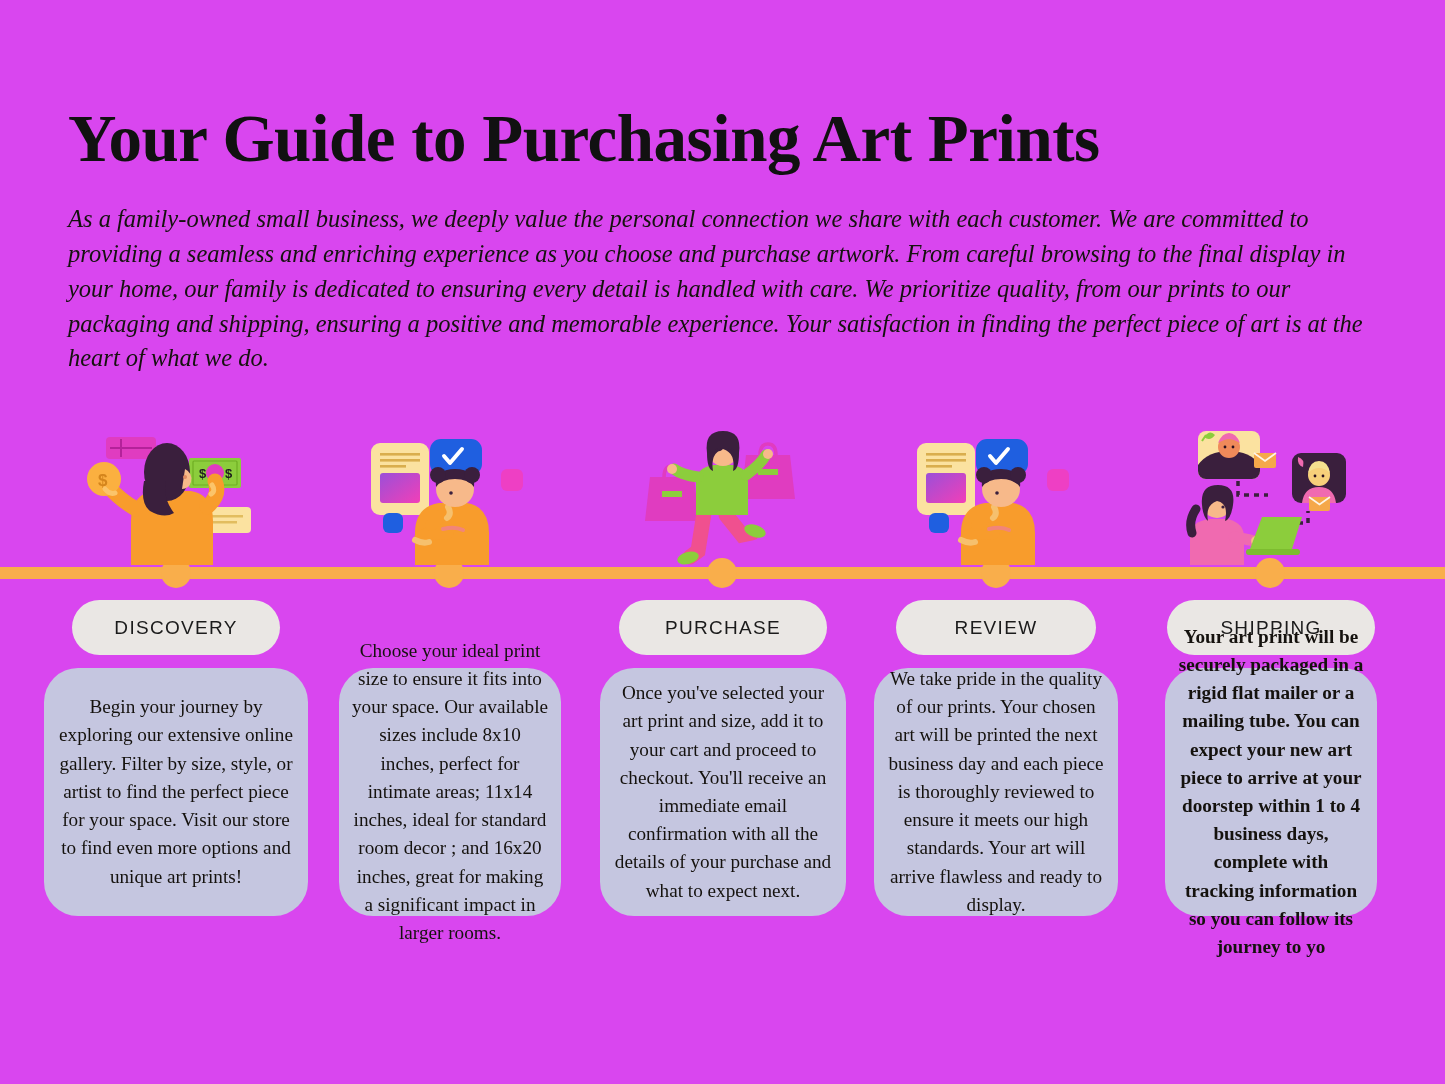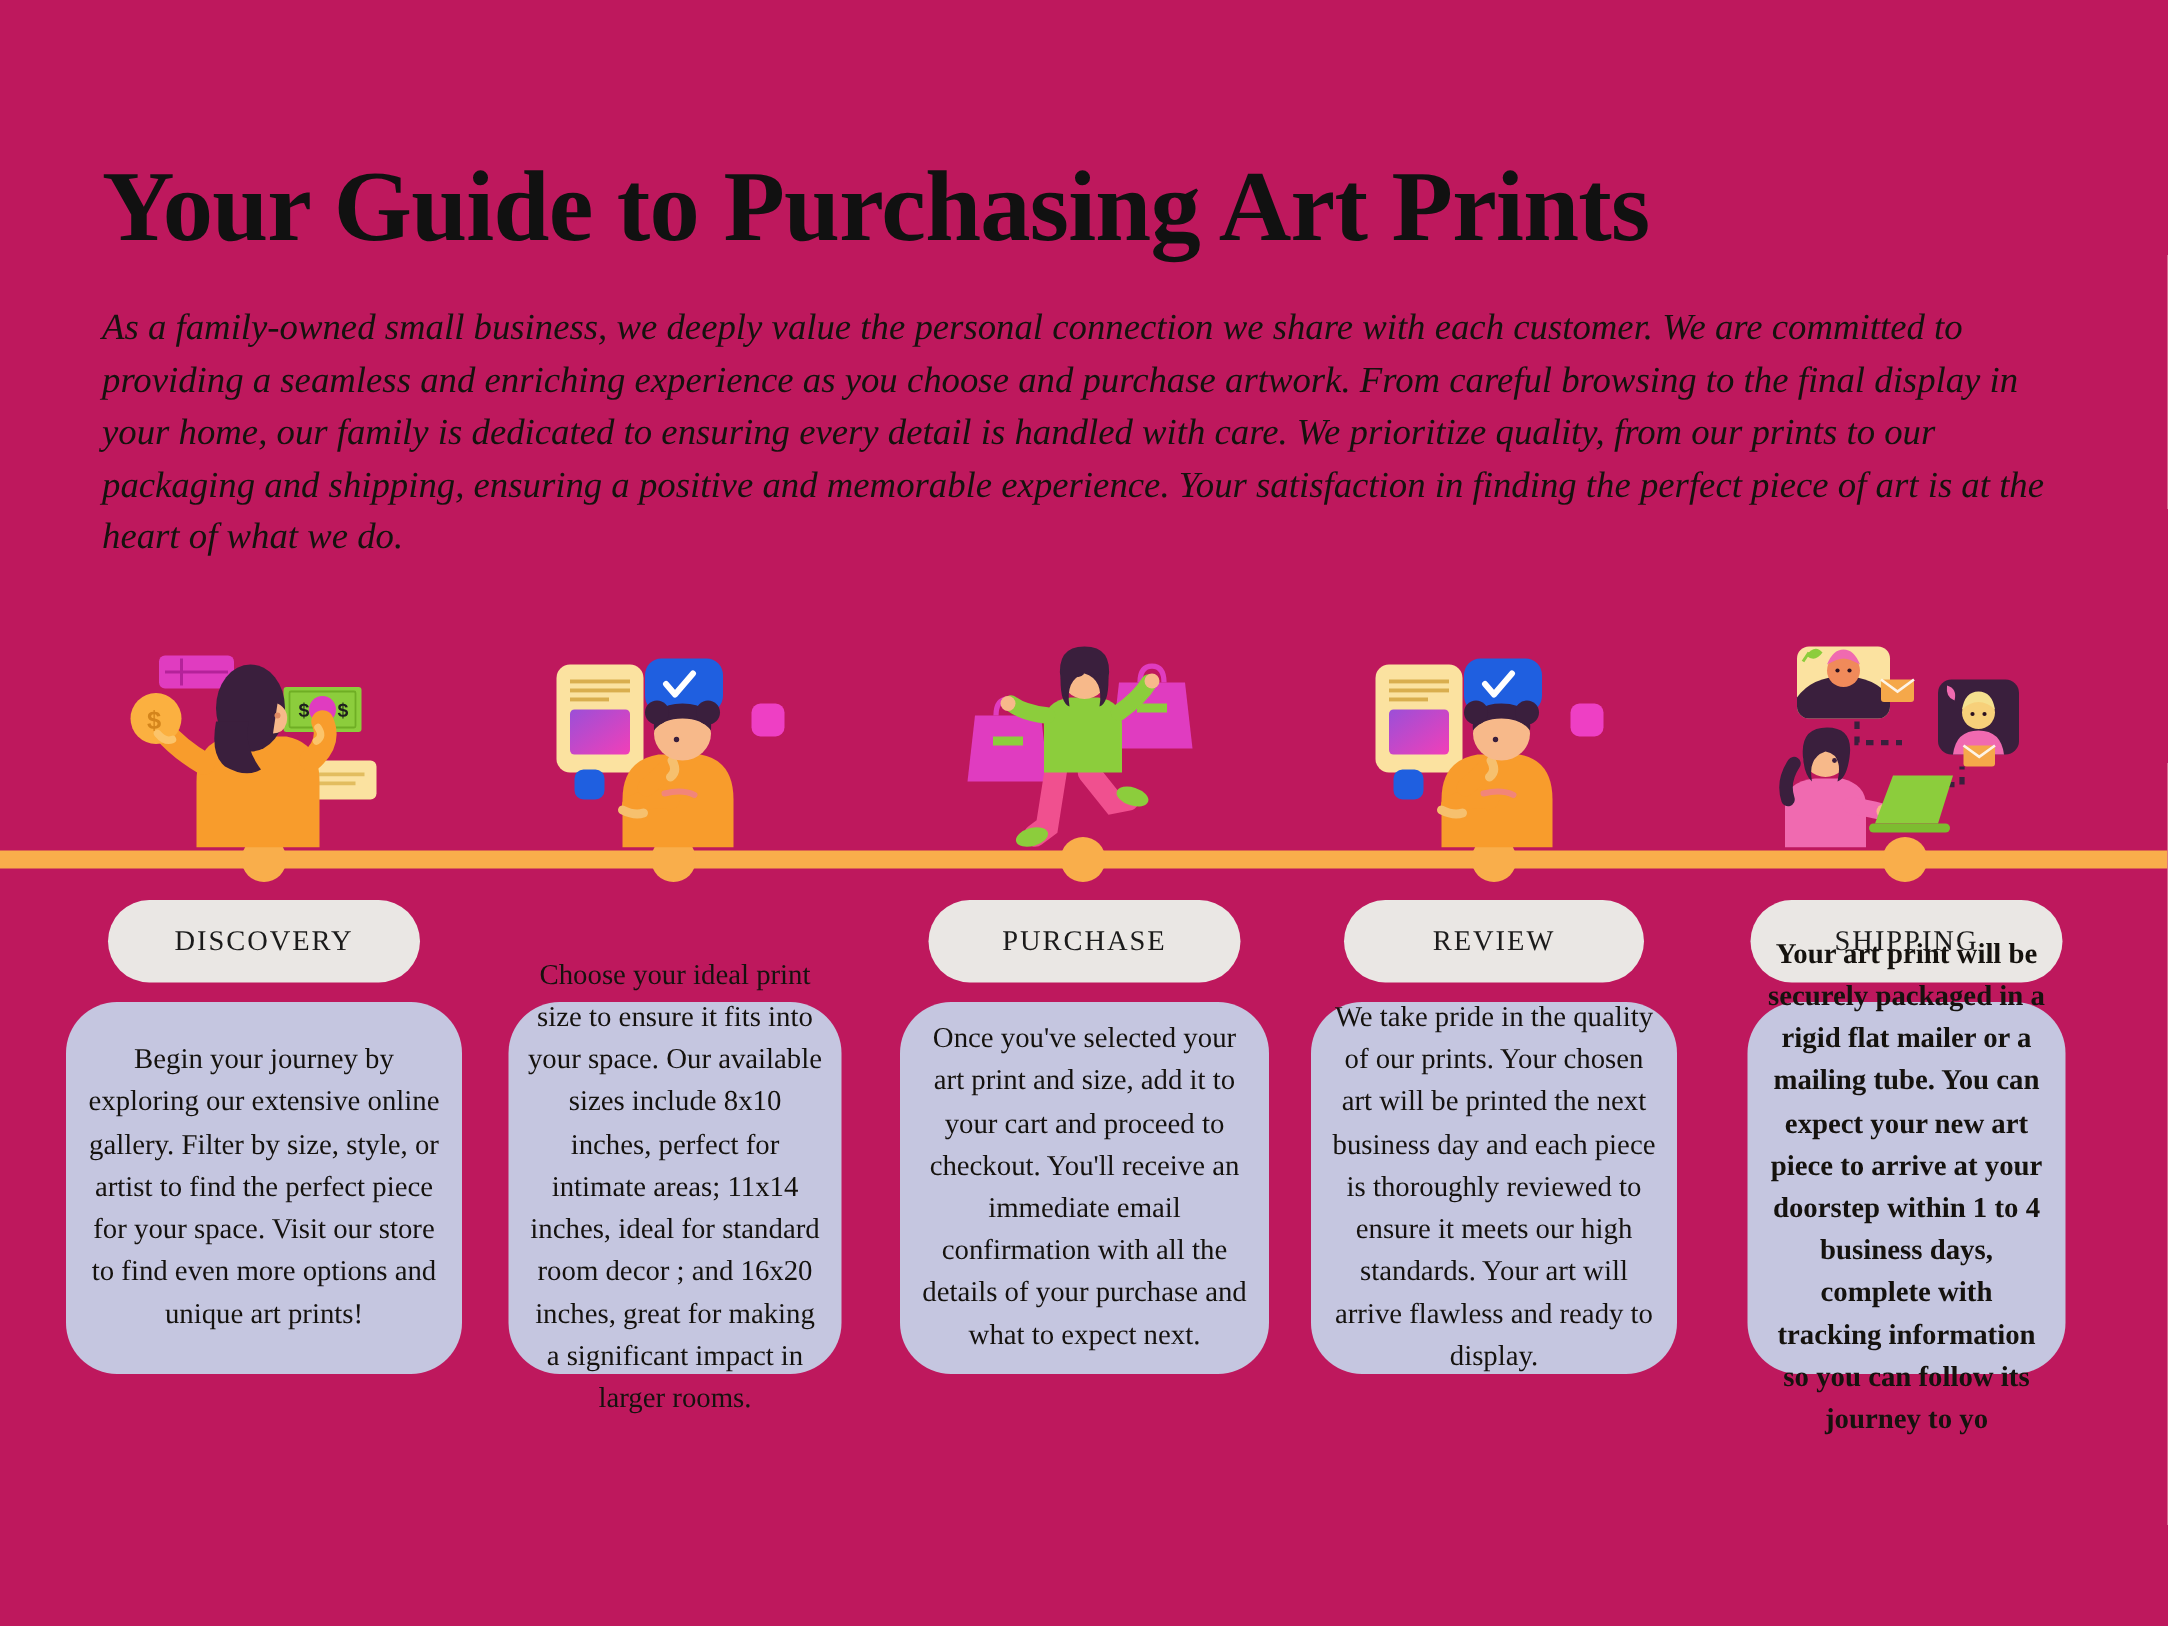--- a/index.html
+++ b/index.html
@@ -14,21 +14,21 @@
   body {
     background: #fdf4e7;
     font-family: "Liberation Serif", "DejaVu Serif", serif;
     position: relative;
   }
 
   .page {
     position: relative;
     width: 1445px;
     height: 1084px;
-    background: #be185d;
+    background: #d946ef;
   }
 
   
   .header-block {
     position: absolute;
     left: 68px;
     top: 104px;
     width: 1300px;
   }
 
@@ -106,21 +106,21 @@
     transform: translateX(-50%);
     background: #eae7e4;
     border-radius: 32px;
     height: 55px;
     display: flex;
     align-items: center;
     justify-content: center;
   }
 
   .label-pill span {
-    font-family: Liberation Serif, serif;
+    font-family: Liberation Sans, sans-serif;
     font-size: 19px;
     letter-spacing: 1.3px;
     color: #1b1b1b;
     font-weight: 400;
   }
 
   .body-card {
     position: absolute;
     top: 668px;
     left: 50%;

